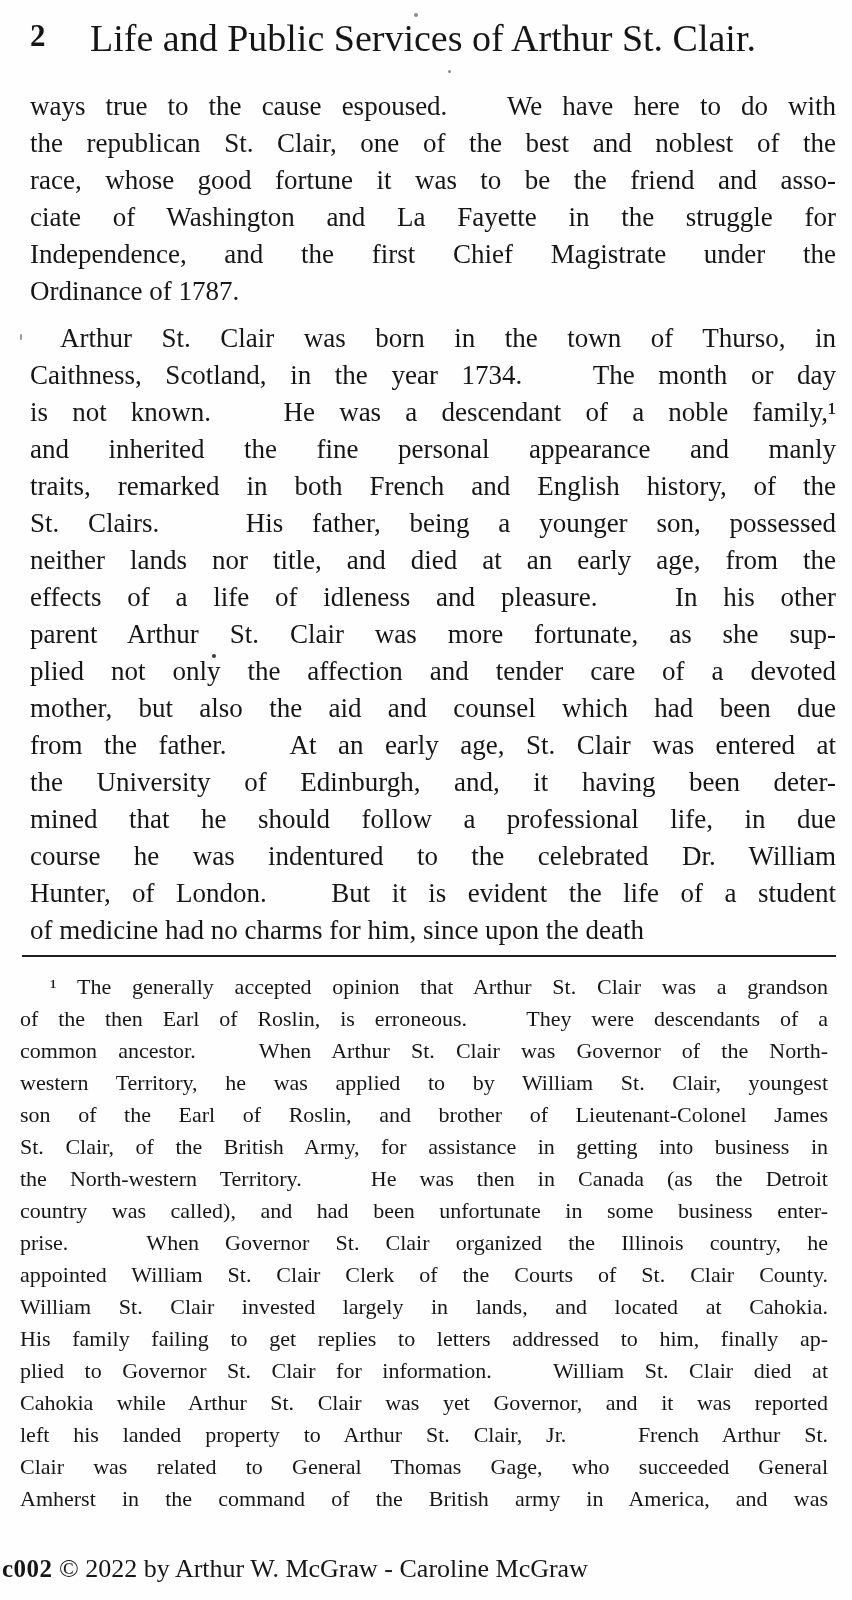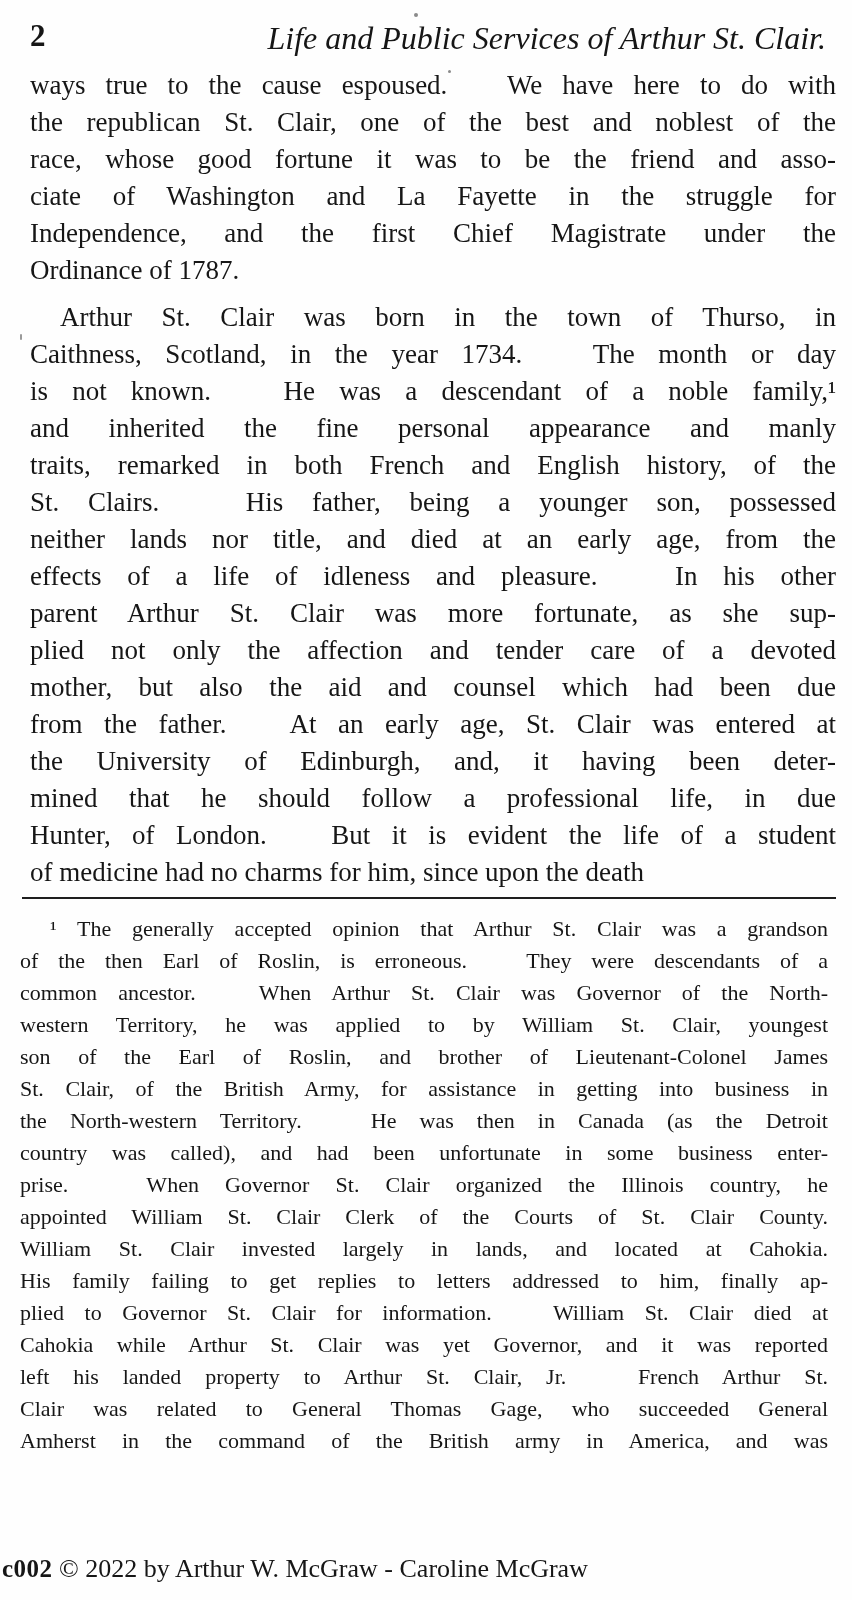--- a/index.html
+++ b/index.html
@@ -25,36 +25,35 @@
   .pagenum {
     position: absolute;
     left: 0;
     top: 2px;
     font-size: 31px;
     font-weight: bold;
     letter-spacing: 0.5px;
   }
   .runhead {
     display: block;
-    text-align: right;
-    font-style: italic;
-    font-size: 32px;
+    text-align: center;
+    font-size: 38px;
     line-height: 44px;
     transform: translateX(-10px);
   }
   
   .body-text {
     margin-left: 30px;
     width: 806px;
   }
   .para {
     font-size: 27px;
     line-height: 37px;
   }
-  .para-first { margin-top: 7px; }
+  .para-first { margin-top: 28px; }
   .para-next  { margin-top: 10px; }
   .tline {
     text-align: justify;
     text-align-last: justify;
     white-space: pre-wrap;
     height: 37px;
   }
   .footnote .tline { height: 32px; }
   .tline.last { text-align-last: left; }
   .tline.indent { text-indent: 30px; }
@@ -123,20 +122,21 @@
         <div class="tline">traits, remarked in both French and English history, of the</div>
         <div class="tline">St. Clairs.   His father, being a younger son, possessed</div>
         <div class="tline">neither lands nor title, and died at an early age, from the</div>
         <div class="tline">effects of a life of idleness and pleasure.   In his other</div>
         <div class="tline">parent Arthur St. Clair was more fortunate, as she sup-</div>
         <div class="tline">plied not only the affection and tender care of a devoted</div>
         <div class="tline">mother, but also the aid and counsel which had been due</div>
         <div class="tline">from the father.   At an early age, St. Clair was entered at</div>
         <div class="tline">the University of Edinburgh, and, it having been deter-</div>
         <div class="tline">mined that he should follow a professional life, in due</div>
+        <div class="tline">course he was indentured to the celebrated Dr. William</div>
         <div class="tline">Hunter, of London.   But it is evident the life of a student</div>
         <div class="tline last">of medicine had no charms for him, since upon the death</div>
       </div>
   </div>
 
   <div class="fn-rule"></div>
 
   <div class="footnote">
       <div class="tline indent">¹ The generally accepted opinion that Arthur St. Clair was a grandson</div>
       <div class="tline">of the then Earl of Roslin, is erroneous.   They were descendants of a</div>

